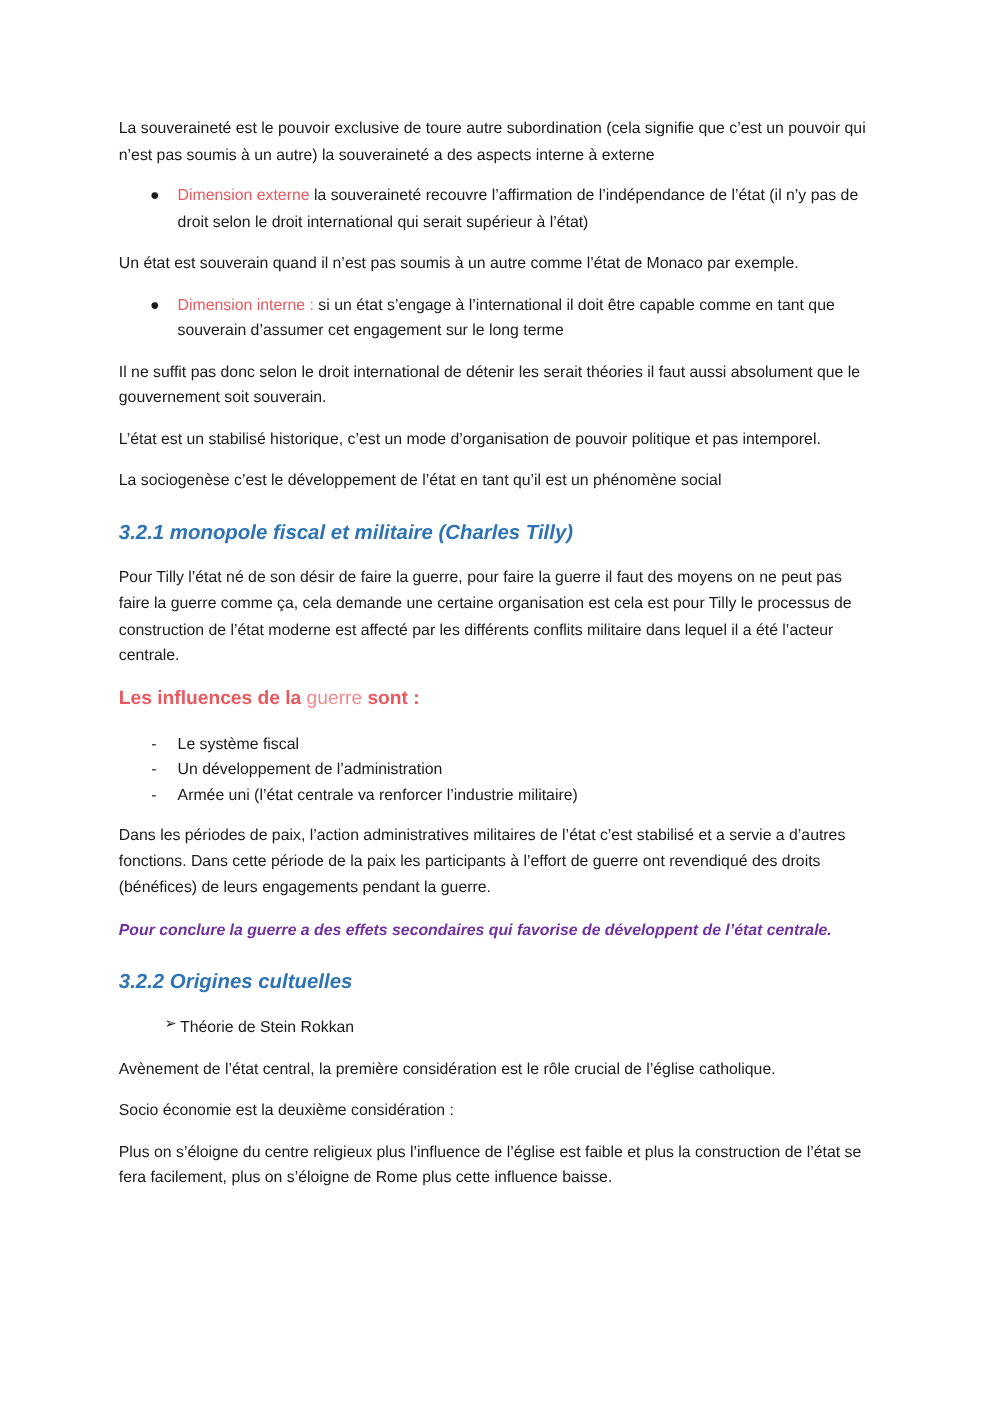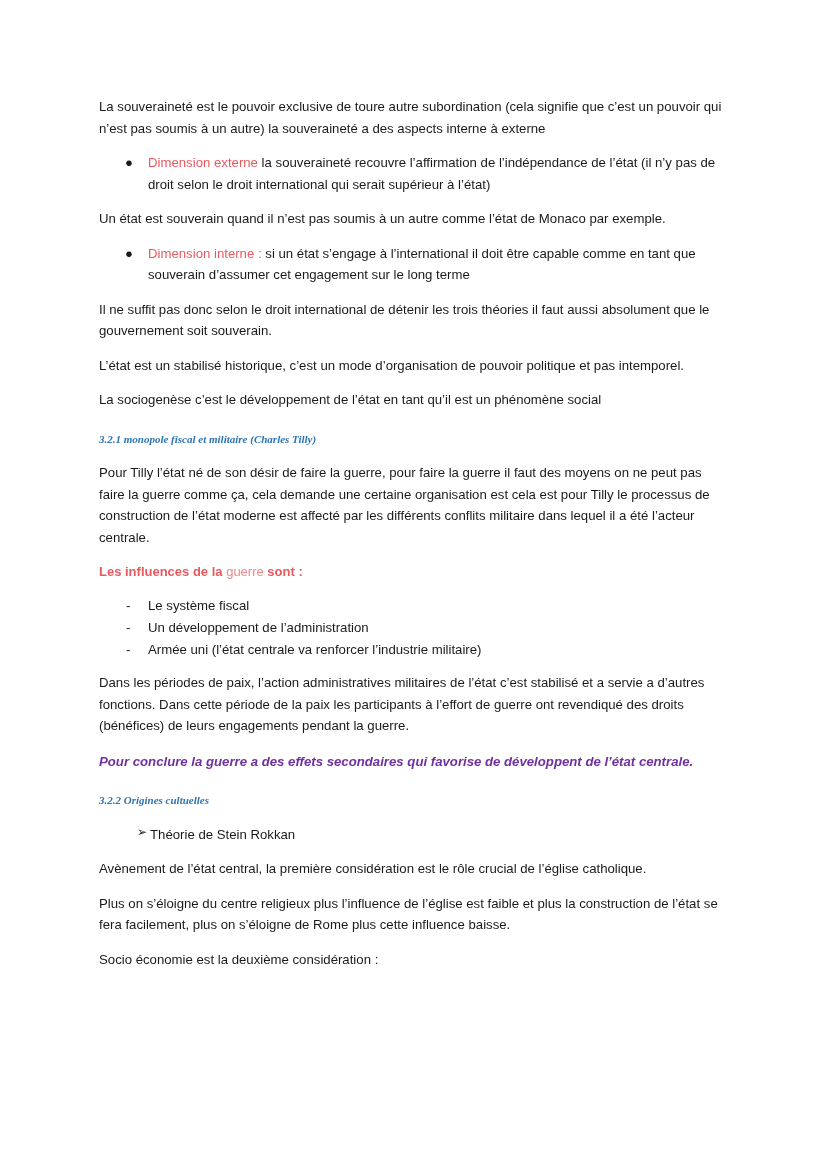--- a/index.html
+++ b/index.html
@@ -39,21 +39,21 @@
 
   
   h2.heading, h3.heading {
     margin: 0;
     font-weight: bold;
     font-style: italic;
     color: #2e74b5;
     line-height: 1.4;
   }
   h2.heading { font-size: 14.2px; }
-  h3.heading { font-size: 11px; font-family: Liberation Serif, serif; }
+  h3.heading { font-size: 17px; }
   .h-space-2 { margin-top: 38px !important; margin-bottom: 16px !important; }
   .h-space-3 { margin-top: 21px !important; margin-bottom: 15px !important; }
 
   
   ul.disc-list {
     margin: 0 0 13px 0;
     padding: 0;
     list-style: none;
   }
   ul.disc-list > li {
@@ -122,21 +122,21 @@
   .red-regular {
     color: #ec8a8d;
     font-weight: normal;
   }
   .lead-red {
     color: #e8595f;
     font-weight: bold;
   }
   p.callout-red {
     margin: 0 0 14px 0;
-    font-size: 13px;
+    font-size: 16px;
     line-height: 1.63;
   }
   p.callout-purple {
     margin: 14px 0 15px 0;
     font-size: 13.2px;
     line-height: 1.63;
     color: #7030a0;
     font-weight: bold;
     font-style: italic;
   }
@@ -158,21 +158,21 @@
 
     <p class="para">Un état est souverain quand il n’est pas soumis à un autre comme l’état de Monaco par exemple.</p>
 
     <ul class="disc-list">
       <li>
         <span class="marker">●</span>
         <span class="red-bold">Dimension interne :</span><span> si un état s’engage à l’international il doit être capable comme en tant que souverain d’assumer cet engagement sur le long terme</span>
       </li>
     </ul>
 
-    <p class="para">Il ne suffit pas donc selon le droit international de détenir les trois théories il faut aussi absolument que le gouvernement soit souverain.</p>
+    <p class="para">Il ne suffit pas donc selon le droit international de détenir les serait théories il faut aussi absolument que le gouvernement soit souverain.</p>
 
 
     <p class="para">L’état est un stabilisé historique, c’est un mode d’organisation de pouvoir politique et pas intemporel.</p>
 
     <p class="para">La sociogenèse c’est le développement de l’état en tant qu’il est un phénomène social</p>
 
     <h3 class="heading h-space-3">3.2.1 monopole fiscal et militaire (Charles Tilly)</h3>
 
     <p class="para">Pour Tilly l’état né de son désir de faire la guerre, pour faire la guerre il faut des moyens on ne peut pas faire la guerre comme ça, cela demande une certaine organisation est cela est pour Tilly le processus de construction de l’état moderne est affecté par les différents conflits militaire dans lequel il a été l’acteur centrale.</p>
 
@@ -204,18 +204,18 @@
 
     <ul class="arrow-list">
       <li>
         <span class="marker">➢</span>
         <span>Théorie de Stein Rokkan</span>
       </li>
     </ul>
 
     <p class="para">Avènement de l’état central, la première considération est le rôle crucial de l’église catholique.</p>
 
+    <p class="para">Socio économie est la deuxième considération :</p>
+
     <p class="para">Plus on s’éloigne du centre religieux plus l’influence de l’église est faible et plus la construction de l’état se fera facilement, plus on s’éloigne de Rome plus cette influence baisse.</p>
-
-    <p class="para">Socio économie est la deuxième considération :</p>
 
   </div>
 </div>
 
 </body></html>

